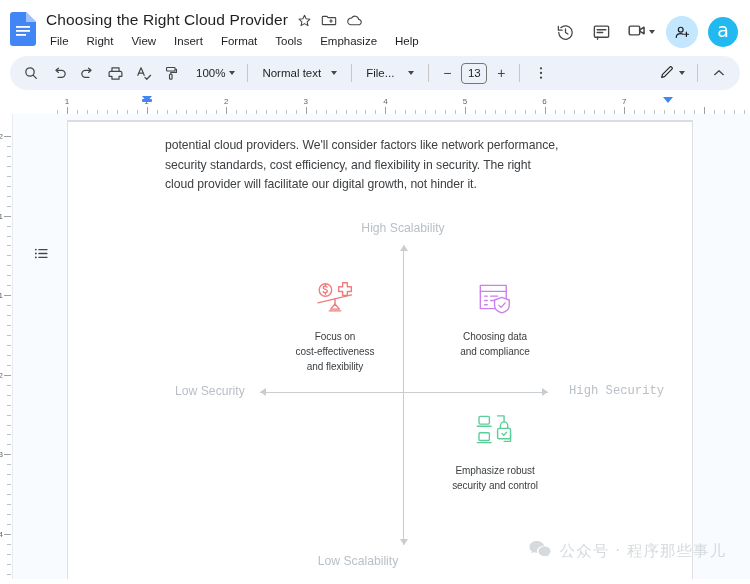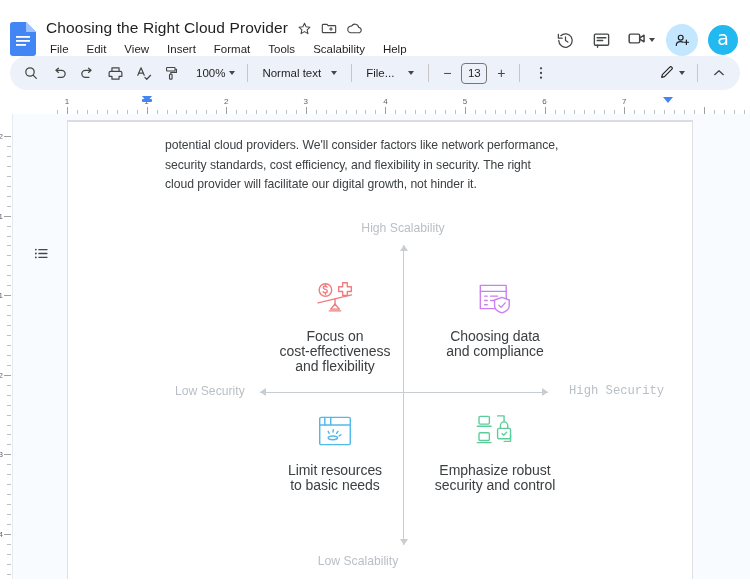--- a/index.html
+++ b/index.html
@@ -19,21 +19,21 @@
     width: 750px;
     height: 584px;
     background: #ffffff;
   }
 
   .docs-header {
     position: relative;
     height: 56px;
     background: #ffffff;
     display: flex;
-    align-items: flex-end;
+    align-items: flex-start;
     padding: 8px 12px 0 10px;
     box-sizing: border-box;
   }
 
   .doc-logo {
     width: 26px;
     height: 34px;
     margin-top: 4px;
     margin-right: 10px;
     flex: 0 0 auto;
@@ -482,21 +482,21 @@
 
   .q-icon {
     height: 44px;
     display: flex;
     align-items: center;
     justify-content: center;
     margin-bottom: 10px;
   }
 
   .q-text {
-    font-size: 14px;
+    font-size: 10px;
     line-height: 15.2px;
     color: #3c4043;
     font-family: "Liberation Sans", sans-serif;
     letter-spacing: -0.05px;
   }
 
   
   .watermark {
     position: absolute;
     right: 24px;
@@ -558,26 +558,26 @@
 
         <span class="title-icon">
           <svg width="17" height="17" viewBox="0 0 24 24" fill="none" stroke="currentColor" stroke-width="1.6">
             <path d="M6.5 18h11a3.8 3.8 0 0 0 .4-7.6A5.3 5.3 0 0 0 8 8.6 4.1 4.1 0 0 0 6.5 18z" stroke-linejoin="round"></path>
           </svg>
         </span>
       </div>
 
       <div class="menu-row">
         <span class="menu-item">File</span>
-        <span class="menu-item">Edit</span>
+        <span class="menu-item">Right</span>
         <span class="menu-item">View</span>
         <span class="menu-item">Insert</span>
         <span class="menu-item">Format</span>
         <span class="menu-item">Tools</span>
-        <span class="menu-item">Scalability</span>
+        <span class="menu-item">Emphasize</span>
         <span class="menu-item">Help</span>
       </div>
     </div>
 
     <div class="header-actions">
 
       <span class="hdr-icon-btn">
         <svg width="19" height="19" viewBox="0 0 24 24" fill="none" stroke="currentColor" stroke-width="1.6">
           <path d="M3.5 12a8.5 8.5 0 1 0 2.6-6.1" stroke-linecap="round"></path>
           <path d="M3 4.2V9h4.8" stroke-linecap="round" stroke-linejoin="round"></path>
@@ -918,35 +918,20 @@
                 <path d="M31 22.5l8.5 3v6.2c0 4.4-3.6 7.2-8.5 8.6-4.9-1.4-8.5-4.2-8.5-8.6V25.5z" fill="#ffffff"></path>
                 <path d="M27.4 31.4l2.6 2.6 4.8-5.2"></path>
               </svg>
             </div>
             <div class="q-text">
               <div>Choosing data</div>
               <div>and compliance</div>
             </div>
           </div>
 
-          <div class="quadrant q-bl">
-            <div class="q-icon">
-              <svg width="38" height="34" viewBox="0 0 44 40" fill="none" stroke="#52b9e9" stroke-width="1.7" stroke-linecap="round" stroke-linejoin="round">
-                <rect x="4" y="4" width="36" height="32" rx="1.6"></rect>
-                <path d="M4 13h36"></path>
-                <path d="M10 4v9M17 4v9"></path>
-                <path d="M14 20.5l1.2 2.4M20 18.5l-.4 2.8M25.5 20.5l-1.6 2.2M29 24.5l-2.2 1.2"></path>
-                <ellipse cx="19.5" cy="28" rx="5.5" ry="2.2"></ellipse>
-              </svg>
-            </div>
-            <div class="q-text">
-              <div>Limit resources</div>
-              <div>to basic needs</div>
-            </div>
-          </div>
 
           <div class="quadrant q-br">
             <div class="q-icon">
               <svg width="40" height="38" viewBox="0 0 46 44" fill="none" stroke="#5ccd9a" stroke-width="1.6" stroke-linecap="round" stroke-linejoin="round">
                 <rect x="4.5" y="5" width="12" height="9" rx="1.2"></rect>
                 <path d="M2.5 16.5h16"></path>
                 <rect x="4.5" y="24" width="12" height="9" rx="1.2"></rect>
                 <path d="M2.5 35.5h16"></path>
                 <path d="M26 4.5h7.5V11"></path>
                 <path d="M41 26.5V34h-7.5"></path>
@@ -960,14 +945,25 @@
               <div>security and control</div>
             </div>
           </div>
 
         </div>
       </div>
     </div>
 
     <div class="scroll-track"></div>
 
+    <div class="watermark">
+      <span>
+        <svg width="22" height="19" viewBox="0 0 26 22" fill="#d6dadd">
+          <path d="M9 1C4.3 1 .5 4.1.5 7.9c0 2.2 1.3 4.1 3.2 5.4l-.8 2.5 2.9-1.5c1 .3 2.1.4 3.2.4h.6a6 6 0 0 1-.2-1.5c0-3.6 3.6-6.5 8-6.5h.6C17.3 3.5 13.5 1 9 1z"></path>
+          <ellipse cx="6.2" cy="6.3" rx="1.15" ry="1.1"></ellipse>
+          <ellipse cx="11.6" cy="6.3" rx="1.15" ry="1.1"></ellipse>
+          <path d="M25.5 13.2c0-3.1-3.2-5.6-7.2-5.6s-7.2 2.5-7.2 5.6c0 3.1 3.2 5.6 7.2 5.6.9 0 1.8-.1 2.6-.4l2.4 1.3-.7-2.1c1.7-1 2.9-2.6 2.9-4.4z"></path>
+        </svg>
+      </span>
+      <span>公众号 · 程序那些事儿</span>
+    </div>
   </div>
 </div>
 
 </body></html>

